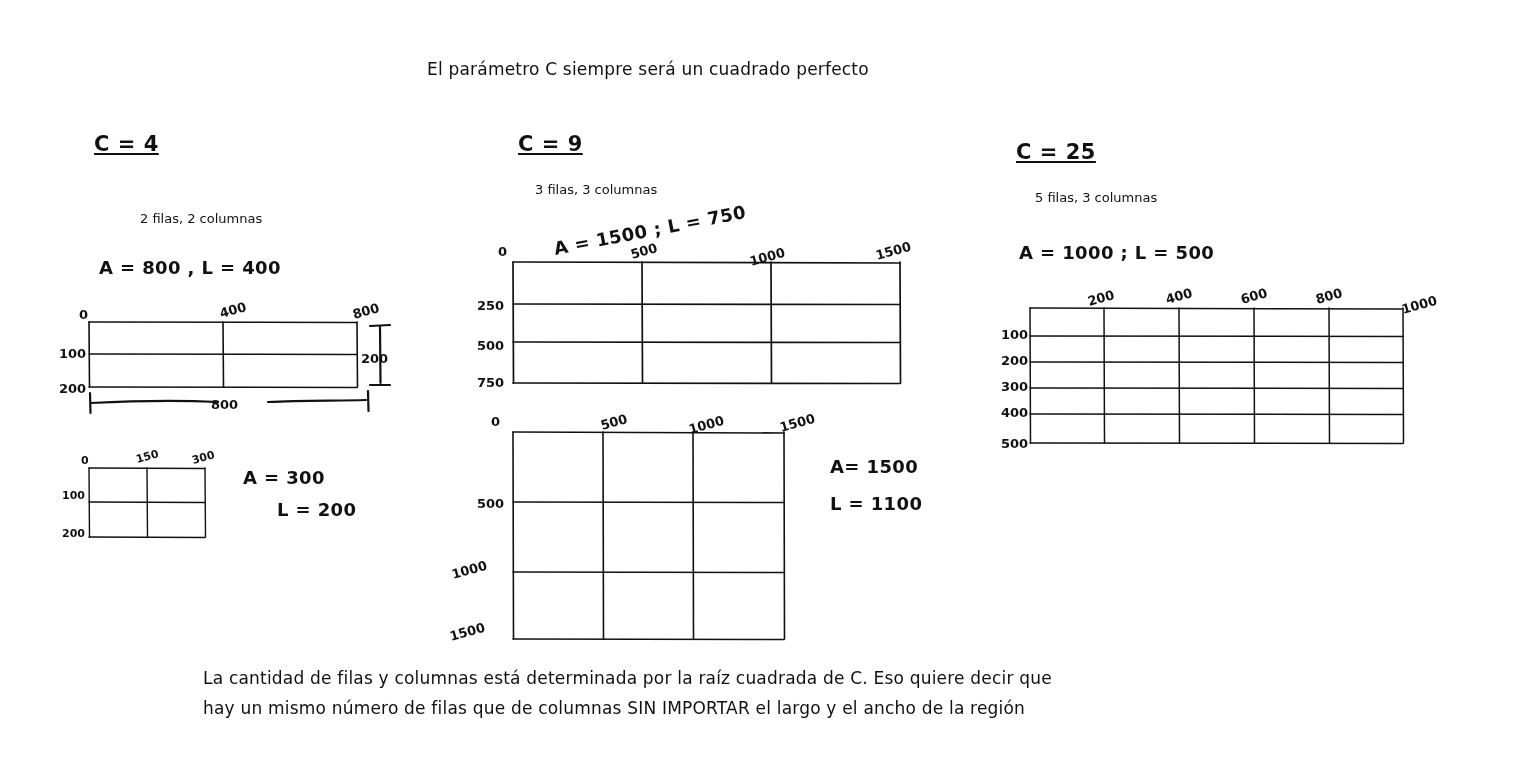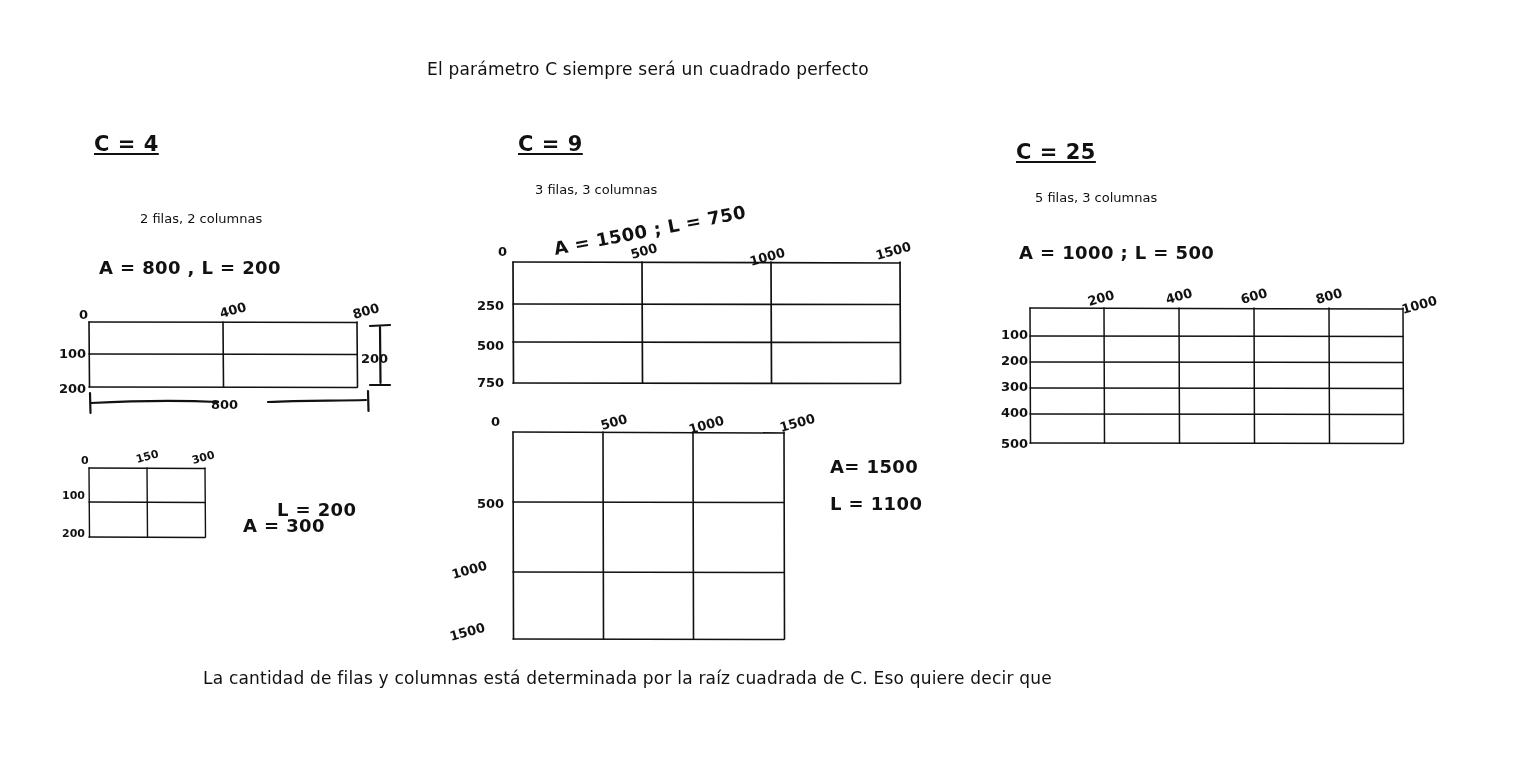--- a/index.html
+++ b/index.html
@@ -77,21 +77,21 @@
 </head>
 <body>
 
 <div class="canvas">
 
   <div class="txt title" style="left:427px; top:43px;">El parámetro C siempre será un cuadrado perfecto</div>
 
   <div class="txt head" style="left:94px; top:116px;">C = 4</div>
   <div class="txt sub" style="left:140px; top:167px;margin-top:28px;">2 filas, 2 columnas</div>
 
-  <div class="txt annot" style="left:99px; top:241px;">A = 800 ,  L = 200</div>
+  <div class="txt annot" style="left:99px; top:241px;">A = 800 ,  L = 400</div>
 
   <div class="grid" style="left:88px; top:305px;">
     <svg width="275" height="72" viewBox="0 0 275 72">
       <g fill="none" stroke="#111111" stroke-width="1.6" stroke-linecap="round">
         <path d="M1,1 L269,1.5"></path>
         <path d="M1,33 L269,33.5"></path>
         <path d="M1,66 L269,66.5"></path>
         <path d="M1,1 L1.5,66"></path>
         <path d="M135,1 L135.5,66"></path>
         <path d="M269,1 L269.5,66"></path>
@@ -135,21 +135,21 @@
         <path d="M117,1 L117.5,70"></path>
       </g>
     </svg>
   </div>
   <div class="txt tick-sm" style="left:81px; top:438px;">0</div>
   <div class="txt tick-sm rot-s" style="left:138px; top:437px;">150</div>
   <div class="txt tick-sm rot-s" style="left:194px; top:438px;">300</div>
   <div class="txt tick-sm" style="left:62px; top:473px;">100</div>
   <div class="txt tick-sm" style="left:62px; top:511px;">200</div>
 
-  <div class="txt annot" style="left:243px; top:451px;margin-top:48px;">A = 300</div>
+  <div class="txt annot" style="left:243px; top:451px;">A = 300</div>
   <div class="txt annot" style="left:243px; top:483px;margin-left:34px;">L = 200</div>
 
   <div class="txt head" style="left:518px; top:116px;">C = 9</div>
   <div class="txt sub" style="left:535px; top:166px;">3 filas, 3 columnas</div>
 
   <div class="txt annot rot-m" style="left:556px; top:222px;">A = 1500 ;  L = 750</div>
 
   <div class="grid" style="left:512px; top:245px;">
     <svg width="400" height="130" viewBox="0 0 400 130">
       <g fill="none" stroke="#111111" stroke-width="1.7" stroke-linecap="round">
@@ -225,14 +225,15 @@
   <div class="txt tick rot-s" style="left:1243px; top:276px;">600</div>
   <div class="txt tick rot-s" style="left:1318px; top:276px;">800</div>
   <div class="txt tick rot-s" style="left:1404px; top:286px;">1000</div>
   <div class="txt tick" style="left:1001px; top:311px;">100</div>
   <div class="txt tick" style="left:1001px; top:337px;">200</div>
   <div class="txt tick" style="left:1001px; top:363px;">300</div>
   <div class="txt tick" style="left:1001px; top:389px;">400</div>
   <div class="txt tick" style="left:1001px; top:420px;">500</div>
 
   <div class="txt bottom" style="left:203px; top:647px;">La cantidad de filas y columnas está determinada por la raíz cuadrada de C. Eso quiere decir que</div>
+  <div class="txt bottom" style="left:203px; top:677px;">hay un mismo número de filas que de columnas SIN IMPORTAR el largo y el ancho de la región</div>
 
 </div>
 
 </body></html>

